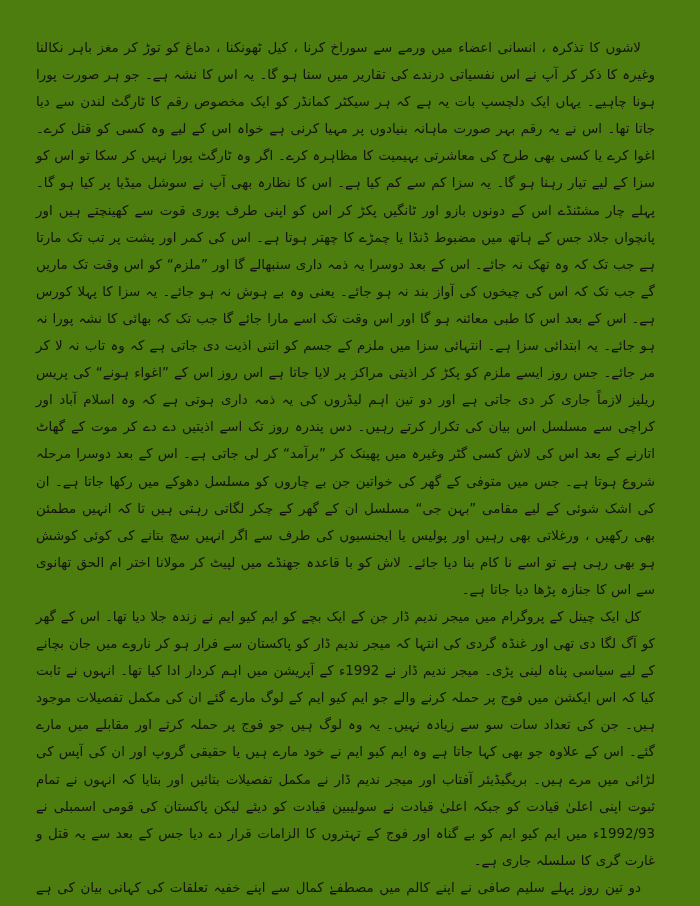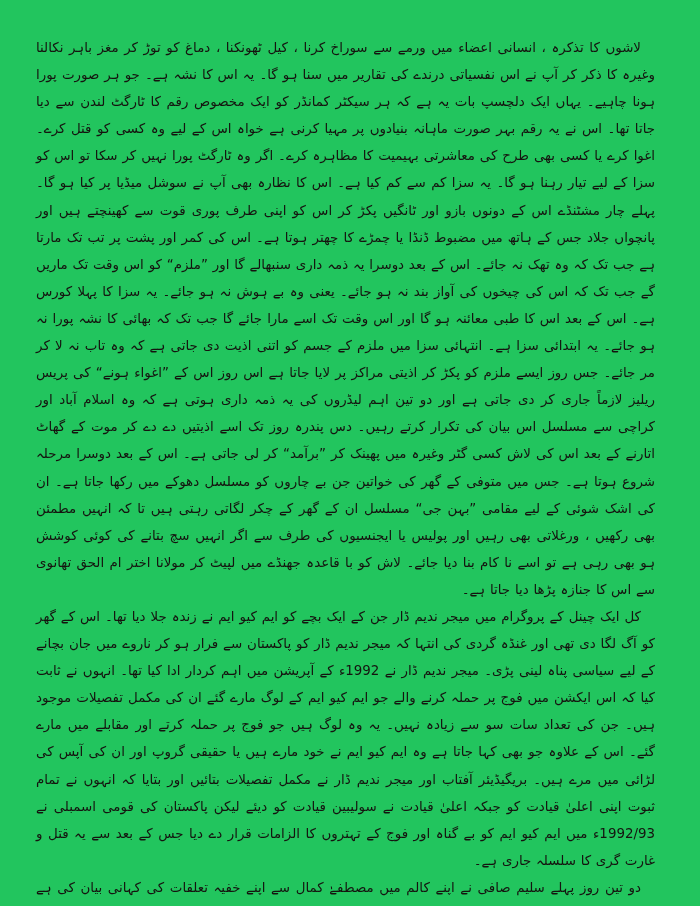--- a/index.html
+++ b/index.html
@@ -12,21 +12,21 @@
     height: 906px;
     background: #fdfdf7;
     font-family: "DejaVu Sans", "Liberation Sans", sans-serif;
     overflow: hidden;
   }
 
   .page {
     position: relative;
     width: 700px;
     height: 906px;
-    background: #22c55e;
+    background: #4d7c0f;
     box-sizing: border-box;
     padding: 34px 45px 0 36px;
   }
 
   .article-body {
     direction: rtl;
     text-align: justify;
     text-justify: inter-word;
     color: #15130f;
     font-size: 13.4px;

